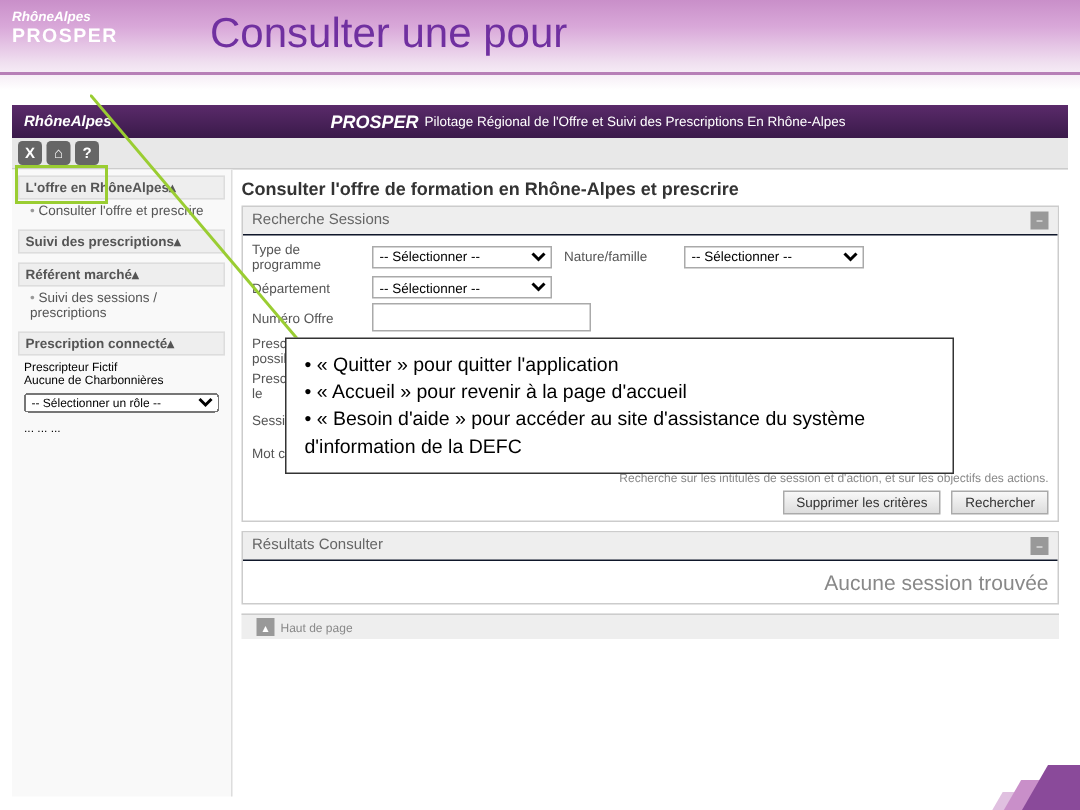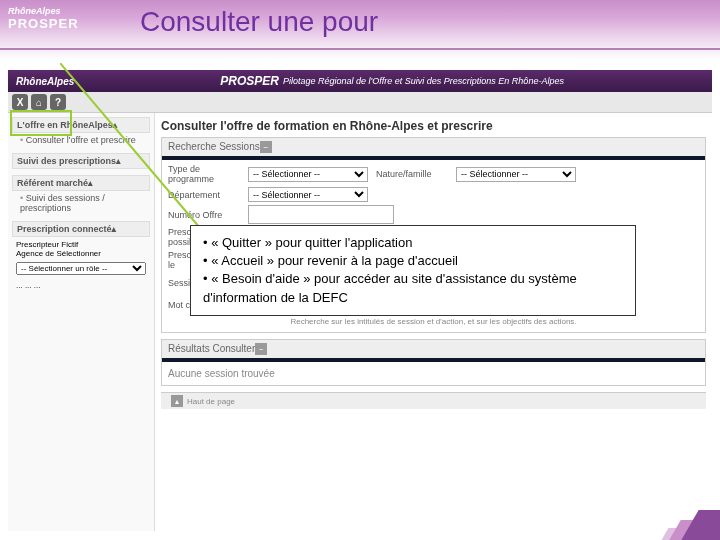--- a/index.html
+++ b/index.html
@@ -6,49 +6,49 @@
 .slide-header{height:60px;position:relative;background:linear-gradient(to bottom,#c98fc9 0%,#d9a8d9 30%,#f0e0f0 70%,#fff 100%)}
 .slide-brand{position:absolute;left:8px;top:6px;color:#fff;font-size:9px}
 .slide-brand .ra{font-style:italic;font-weight:bold}
 .slide-brand .pr{font-weight:bold;letter-spacing:1px;font-size:13px}
 .slide-title{position:absolute;left:140px;top:6px;font-size:28px;color:#7030a0}
 .slide-underline{position:absolute;left:0;top:48px;width:720px;height:2px;background:#b77fb7}
 .app{position:absolute;left:8px;top:70px;width:704px;height:460px;background:#fff}
 .app-header{height:22px;background:linear-gradient(to bottom,#5a2a6a,#3a1a4a);color:#fff;display:flex;align-items:center;padding:0 8px;font-size:10px}
 .app-header .ra{font-style:italic;font-weight:bold;margin-right:6px}
 .app-header .pr{font-style:italic;font-weight:bold;margin-left:140px;font-size:12px}
-.app-header .tag{font-style:italic;margin-left:4px;font-size:9px}
+.app-header .tag{margin-left:4px;font-size:9px}
 .app-sub{height:20px;background:#e8e8e8;border-bottom:1px solid #ccc;display:flex;align-items:center}
 .topbtns{display:flex;gap:3px;padding-left:4px}
 .tbtn{width:16px;height:16px;background:#666;border-radius:3px;color:#fff;display:flex;align-items:center;justify-content:center;font-size:10px;font-weight:bold;cursor:pointer}
 .highlight-box{position:absolute;left:2px;top:40px;width:58px;height:22px;border:2px solid #9acd32;pointer-events:none}
 .body{display:flex;height:418px}
 .sidebar{width:138px;background:#f9f9f9;border-right:1px solid #ddd;padding:4px;font-size:9px}
 .sb-section{margin-bottom:6px}
 .sb-title{background:#eee;padding:2px 4px;font-weight:bold;color:#555;border:1px solid #ddd;display:flex;justify-content:flex-start;cursor:pointer}
 .sb-item{padding:2px 4px 2px 8px;color:#555}
 .sb-item::before{content:"• ";color:#999}
 .sb-sel{font-size:8px;margin-top:4px}
 .sb-sel select{width:100%;font-size:8px}
 .main{flex:1;padding:6px;overflow:hidden}
 .main-title{font-size:12px;font-weight:bold;color:#333;margin-bottom:4px}
 .panel{border:1px solid #ccc;margin-bottom:6px}
-.panel-h{background:#eee;padding:3px 6px;font-size:10px;color:#666;display:flex;justify-content:flex-start;border-bottom:4px solid #0f172a}
+.panel-h{background:#eee;padding:3px 6px;font-size:10px;color:#666;display:flex;justify-content:space-between;border-bottom:1px solid #0f172a}
 .panel-h .collapse{width:12px;height:12px;background:#999;color:#fff;display:inline-flex;align-items:center;justify-content:center;font-size:8px;cursor:pointer}
 .panel-body{padding:4px 6px;position:relative}
 .row{display:flex;align-items:center;margin-bottom:3px;font-size:9px;color:#555}
 .row .lbl{width:80px}
 .row select,.row input{font-size:9px;height:15px;border:1px solid #aaa;background:#fff}
 .row select{width:120px}
 .row input{width:140px}
 .row .lbl2{margin-left:8px;width:80px}
-.hint{font-size:8px;color:#888;text-align:center;margin:2px 0}
+.hint{font-size:8px;color:#888;text-align:right;margin:2px 0}
 .btns{text-align:right;margin-top:4px}
 .btn{display:inline-block;background:linear-gradient(#f8f8f8,#ddd);border:1px solid #aaa;padding:2px 8px;font-size:9px;color:#333;cursor:pointer;margin-left:4px}
-.result{text-align:left;padding:6px;font-size:10px;color:#888}
+.result{text-align:right;padding:6px;font-size:14px;color:#888}
 .footer{height:16px;background:#eee;border-top:1px solid #ccc;display:flex;align-items:center;padding-left:10px;font-size:8px;color:#888}
 .footer .up{width:12px;height:12px;background:#999;color:#fff;display:inline-flex;align-items:center;justify-content:center;margin-right:4px}
 .callout{position:absolute;left:190px;top:225px;width:420px;background:#fff;border:1px solid #333;padding:8px 12px;font-size:13px;color:#000;line-height:1.4;z-index:10}
 .callout-line{position:absolute;left:60px;top:63px;width:170px;height:170px;z-index:9;pointer-events:none}
 .deco{position:absolute;right:0;bottom:0;width:80px;height:30px}
 .deco div{position:absolute;background:#c98fc9;transform:skewX(-30deg)}
 .deco .d1{right:-10px;bottom:0;width:40px;height:30px;background:#8a4a9a}
 .deco .d2{right:20px;bottom:0;width:25px;height:20px;background:#c98fc9}
 .deco .d3{right:40px;bottom:0;width:15px;height:12px;background:#e0c0e0}
 </style>
@@ -101,21 +101,21 @@
           </div>
         <div class="sb-item">Suivi des sessions / prescriptions</div>
       </div>
       <div class="sb-section">
         <div class="sb-title">
             <span>Prescription connecté</span>
             <span>▴</span>
           </div>
         <div style="padding:3px 4px;font-size:8px">
           <div style="font-weight:normal">Prescripteur Fictif</div>
-          <div>Agence de Sélectionner</div>
+          <div>Aucune de Charbonnières</div>
           <div class="sb-sel"><select><option>-- Sélectionner un rôle --</option></select></div>
           <div style="margin-top:6px">... ... ...</div>
         </div>
       </div>
     </div>
 
     <div class="main">
       <div class="main-title">Consulter l'offre de formation en Rhône-Alpes et prescrire</div>
 
       <div class="panel">
@@ -148,20 +148,24 @@
             </div>
           <div class="row">
               <span class="lbl">Session à partir du</span>
               <input style="">
             </div>
           <div class="row">
               <span class="lbl">Mot clé</span>
               <input style="width: 280px;">
             </div>
           <div class="hint">Recherche sur les intitulés de session et d'action, et sur les objectifs des actions.</div>
+          <div class="btns">
+            <span class="btn">Supprimer les critères</span>
+            <span class="btn">Rechercher</span>
+          </div>
         </div>
       </div>
 
       <div class="panel">
         <div class="panel-h">
             <span>Résultats Consulter</span>
             <span class="collapse">−</span>
           </div>
         <div class="result">Aucune session trouvée</div>
       </div>

